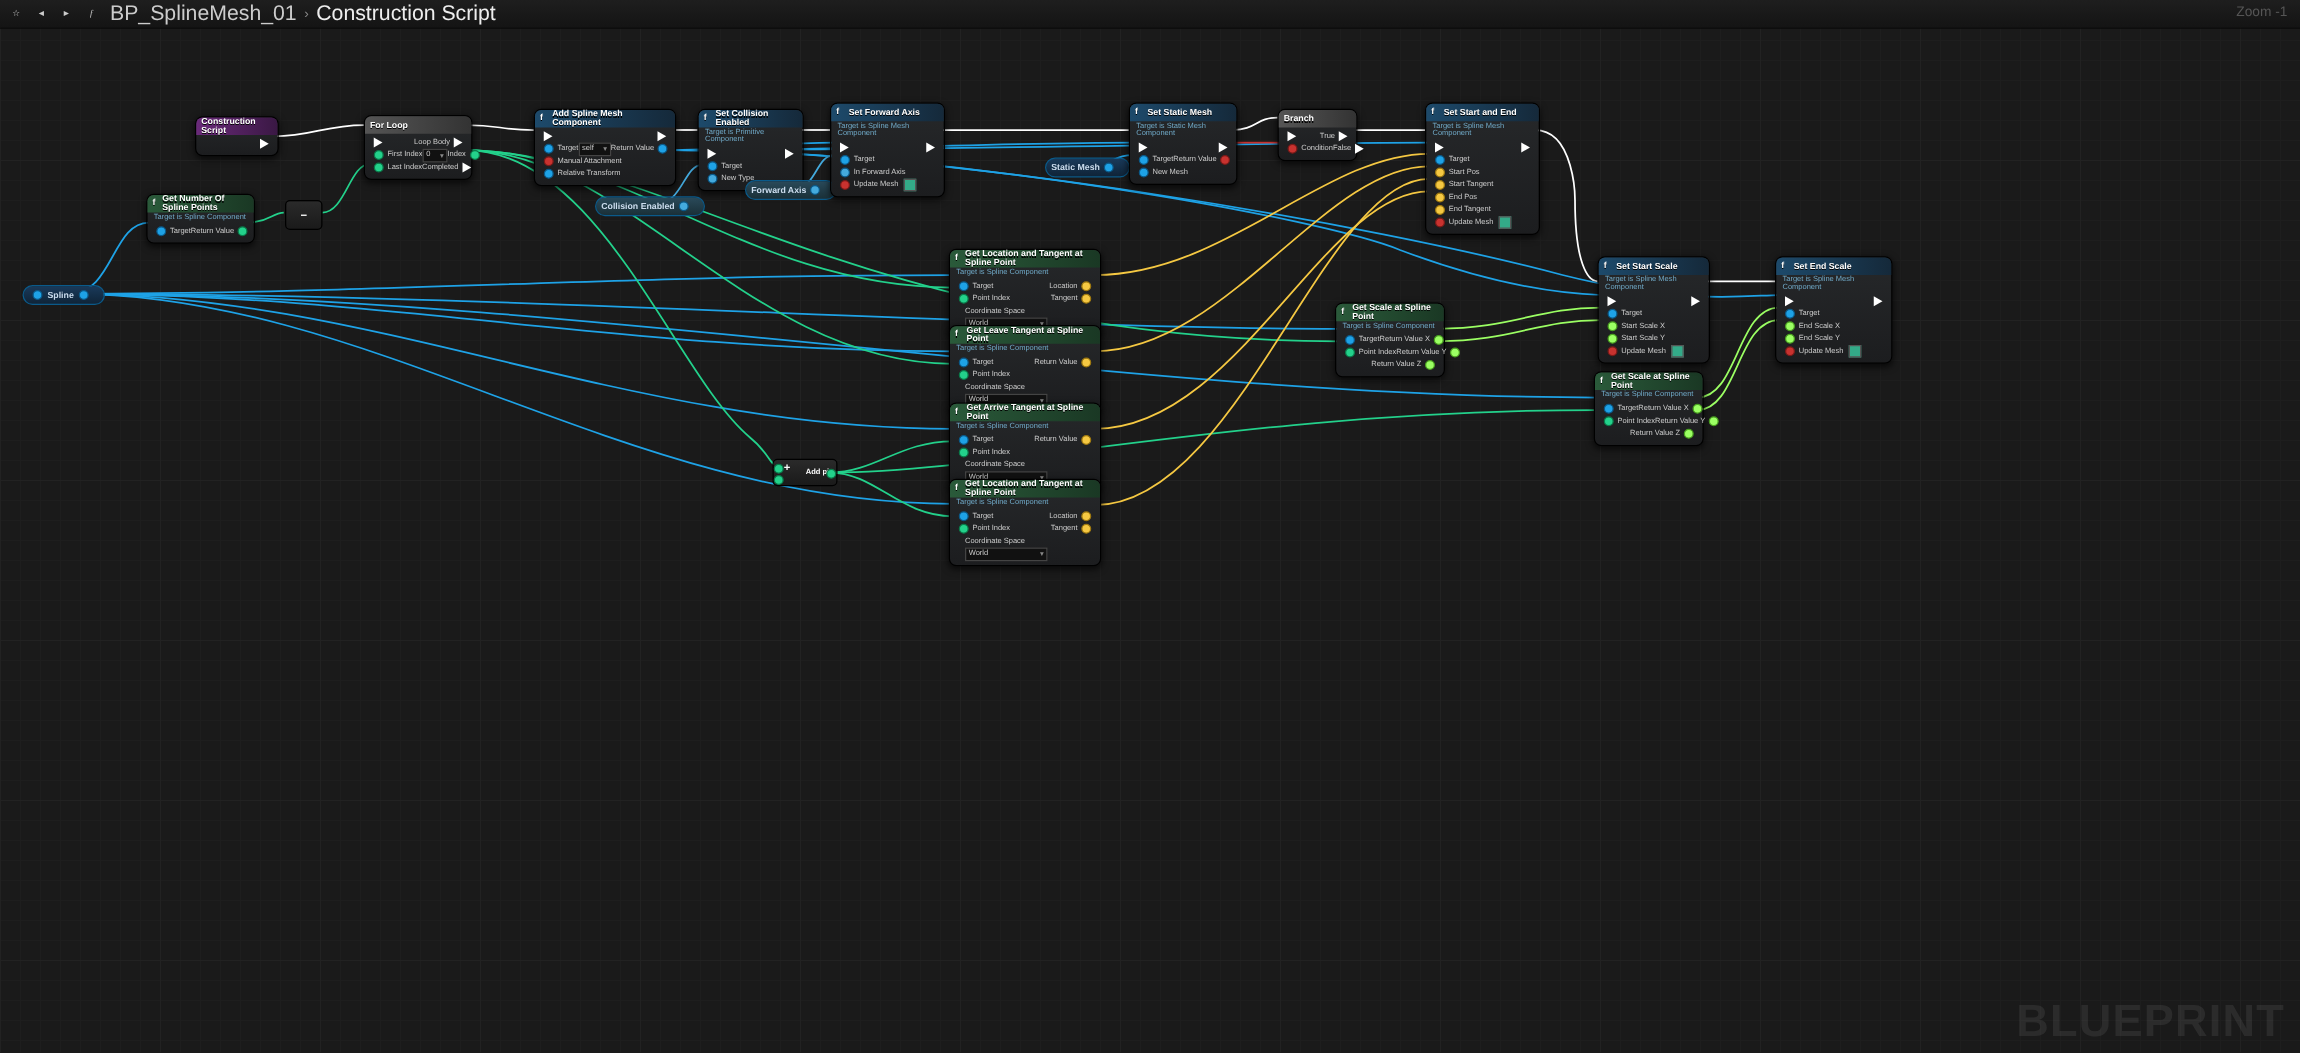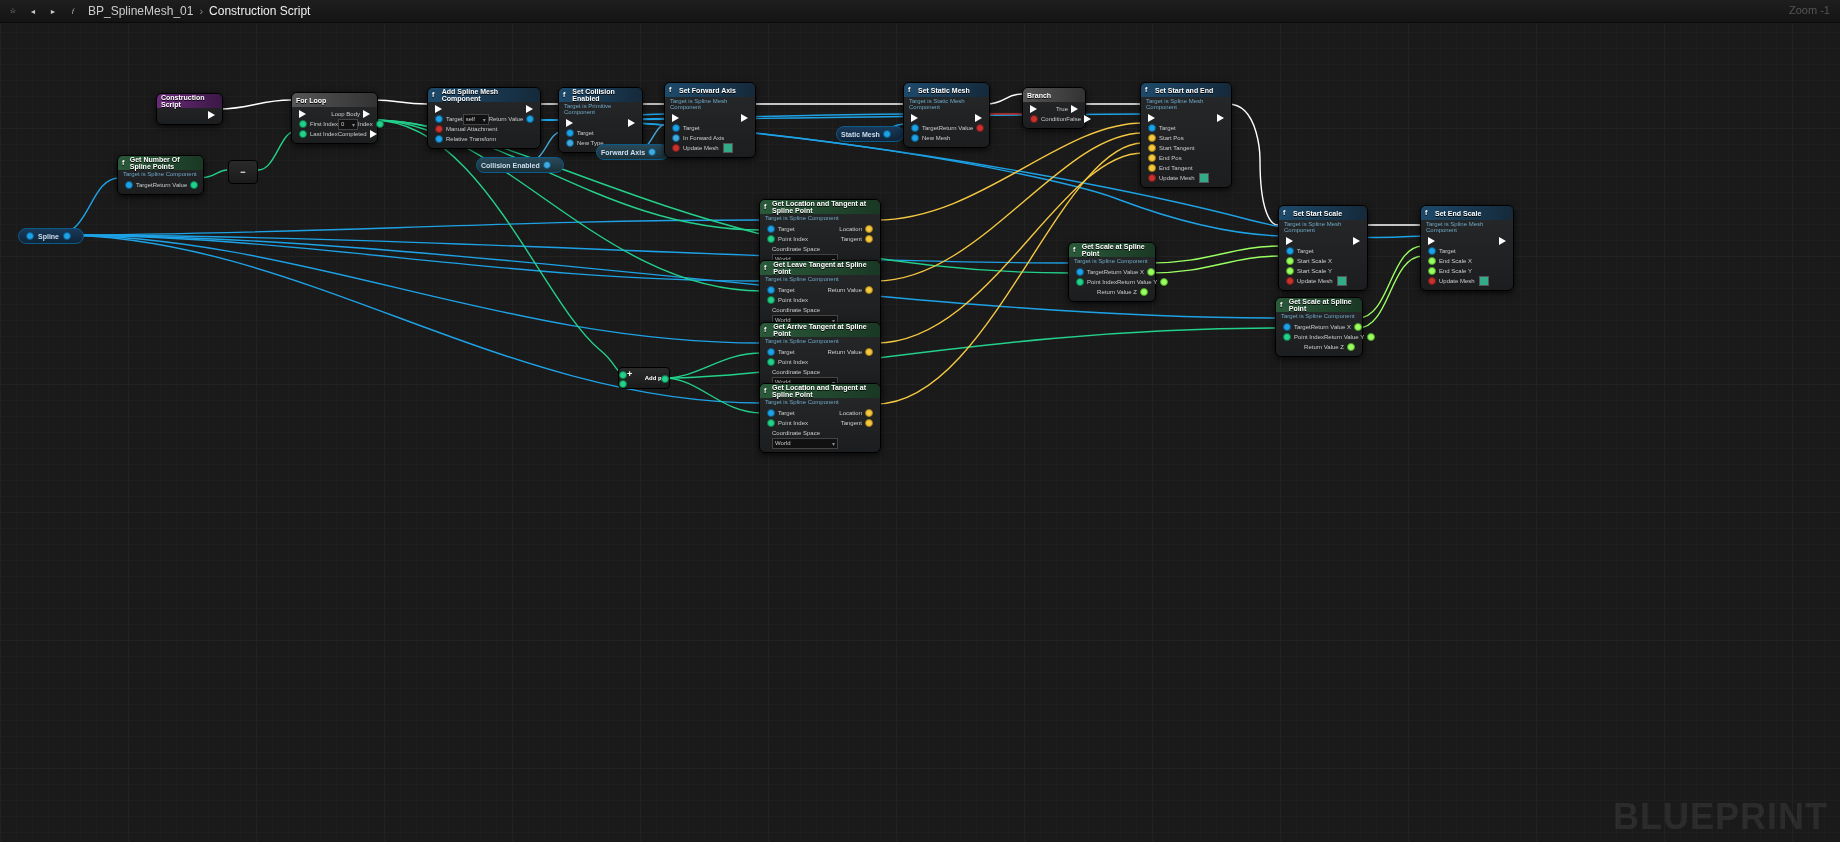--- a/index.html
+++ b/index.html
@@ -3,21 +3,21 @@
 <meta charset="utf-8">
 <style>
 html,body{margin:0;padding:0;width:1840px;height:842px;background:#1a1a1a;font-family:Arial,Helvetica,sans-serif;color:#c8c8c8;overflow:hidden;font-size:7px;position:relative}
 
 body::before{content:"";position:absolute;inset:0;background-image:linear-gradient(#222 1px,transparent 1px),linear-gradient(90deg,#222 1px,transparent 1px);background-size:16px 16px;opacity:.6;pointer-events:none}
 body::after{content:"";position:absolute;inset:0;background-image:linear-gradient(#2a2a2a 1px,transparent 1px),linear-gradient(90deg,#2a2a2a 1px,transparent 1px);background-size:128px 128px;opacity:.4;pointer-events:none}
 
 
 .toolbar{position:absolute;top:0;left:0;right:0;height:22px;background:linear-gradient(#1e1e1e,#141414);display:flex;align-items:center;padding:0 6px;z-index:50;border-bottom:1px solid #0a0a0a}
 .toolbar .icon{width:14px;height:14px;margin-right:6px;display:flex;align-items:center;justify-content:center;color:#ccc;cursor:pointer}
-.toolbar .crumb{font-size:12px;color:#ccc;margin:0 2px}
+.toolbar .crumb{font-size:17px;color:#ccc;margin:0 2px}
 .toolbar .sep{color:#888;margin:0 4px;font-size:11px}
 .zoom{position:absolute;right:10px;top:4px;font-size:11px;color:#555;z-index:60}
 .watermark{position:absolute;right:12px;bottom:4px;font-size:36px;font-weight:700;color:rgba(255,255,255,.08);letter-spacing:1px;z-index:1;font-family:Arial,sans-serif}
 
 
 .node{position:absolute;background:linear-gradient(#26282a,#1c1d1f);border:1px solid #000;border-radius:6px;box-shadow:0 2px 6px rgba(0,0,0,.7);z-index:20}
 .node .hdr{height:14px;border-radius:5px 5px 0 0;display:flex;align-items:center;padding:0 4px;font-size:7px;font-weight:700;color:#fff;text-shadow:0 1px 0 #000}
 .node .hdr.blue{background:linear-gradient(90deg,#1d4a6b,#15293a)}
 .node .hdr.green{background:linear-gradient(90deg,#2a5a3a,#1a3824)}
 .node .hdr.gray{background:linear-gradient(90deg,#555,#333)}

